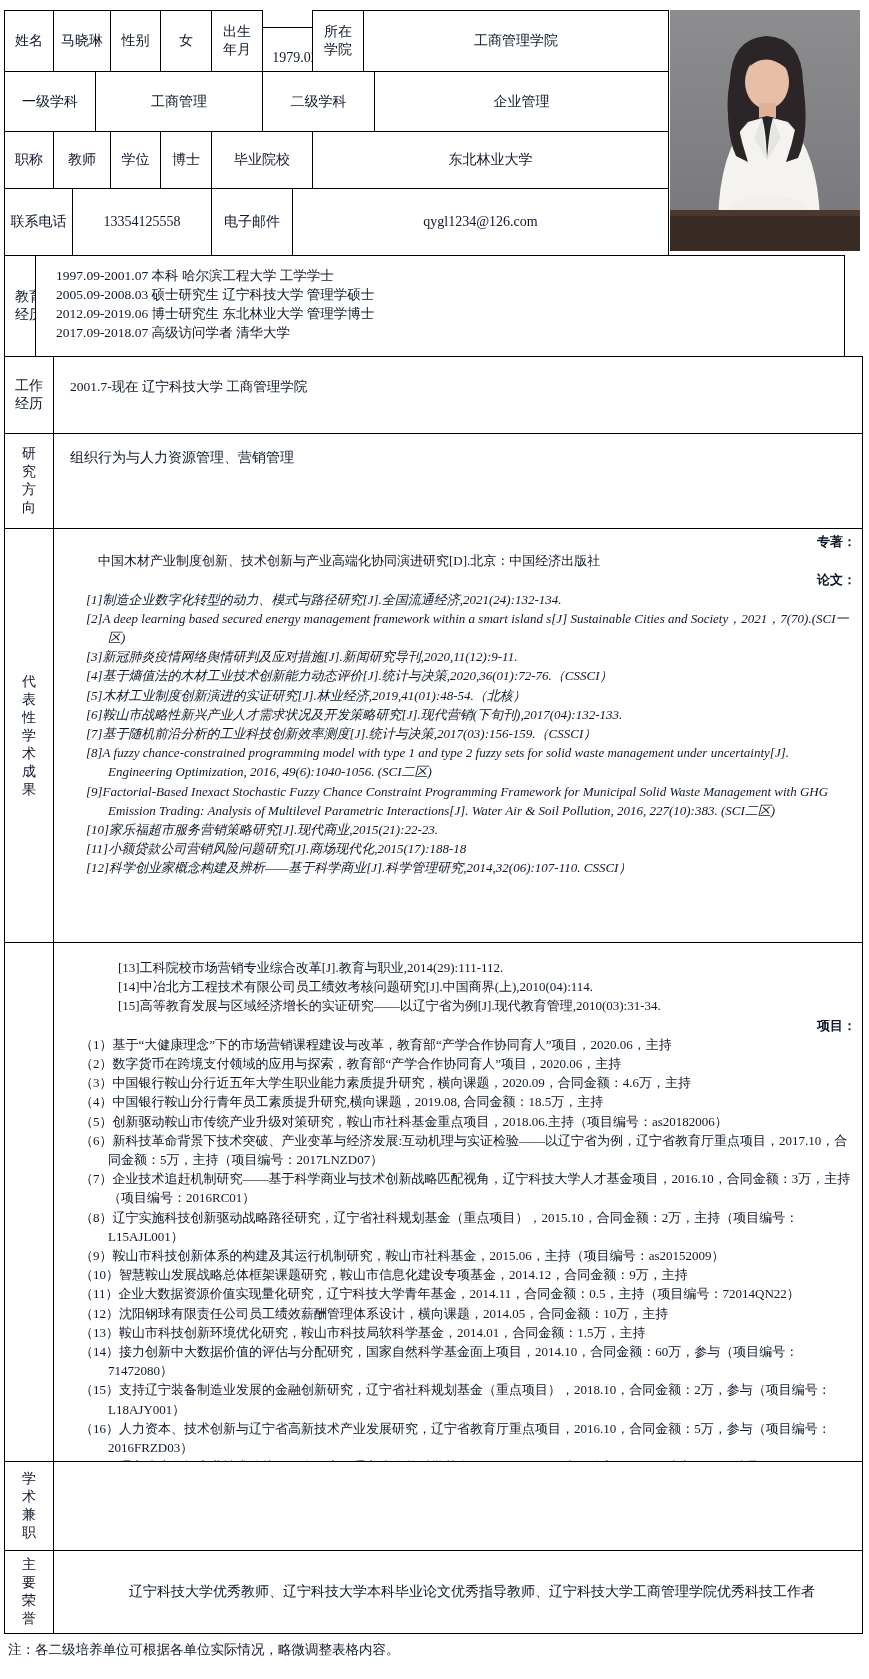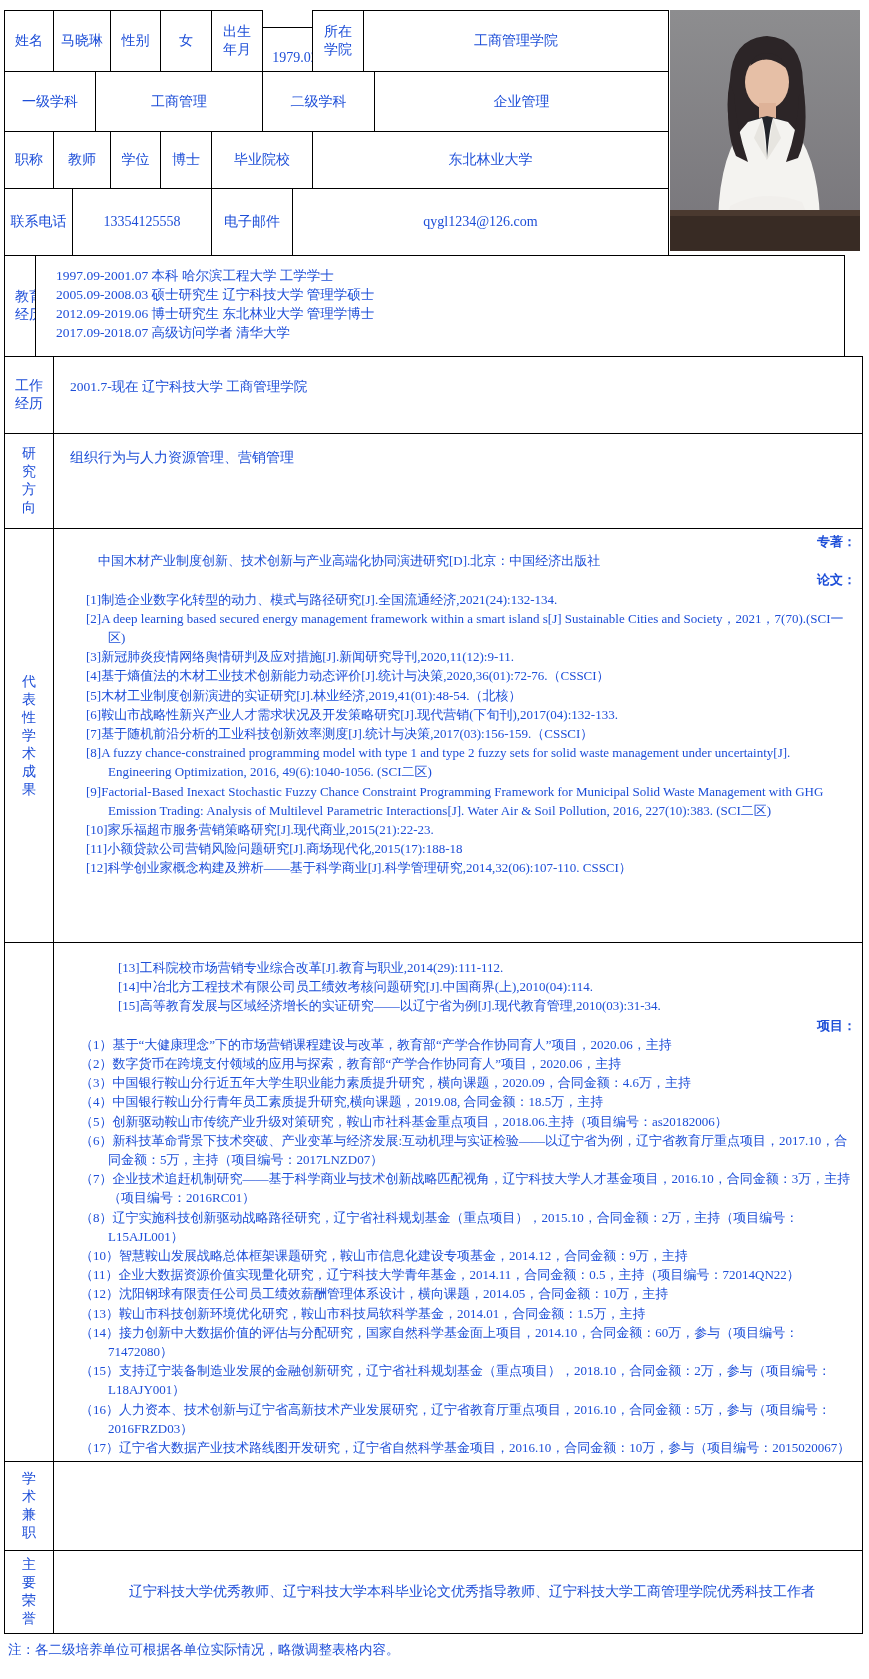--- a/index.html
+++ b/index.html
@@ -1,35 +1,35 @@
 <!DOCTYPE html>
 <html><head>
 <meta charset="utf-8">
 <style>
   html,body { margin:0; padding:0; background:#ffffff; }
   .page {
     position:relative; width:869px; height:1679px; background:#ffffff;
-    font-family:"Liberation Serif","DejaVu Serif",serif; color:#1d4ed8;
+    font-family:"Liberation Serif","DejaVu Serif",serif; color:#0f172a;
   }
   .cell {
     position:absolute; box-sizing:border-box; border:1px solid #000;
     background:#fff; font-size:14px; line-height:18px;
   }
   .ctr { display:flex; align-items:center; justify-content:center; text-align:center; }
   .vlab span { display:inline-block; word-break:break-all; text-align:center; }
   .w1 span { width:16px; }
   .w2 span { width:32px; }
   .content { display:block; text-align:left; }
   .edu-lines { padding:10px 8px 0 20px; font-size:13.5px; line-height:19px; }
   .work-lines { padding:20px 8px 0 16px; font-size:13.5px; line-height:19px; }
   .research-text { padding:15px 8px 0 16px; font-size:14px; }
   .ach { padding:3px 6px 0 4px; font-size:13px; line-height:19.2px; }
   .ach .hdr { font-weight:bold;text-align:right; }
   .mono-line { padding-left:40px; }
-  .pub-list > div { padding-left:50px; text-indent:-22px; }
+  .pub-list > div { padding-left:50px; text-indent:-22px;font-style:italic; }
   .pub-list2 { padding-top:12px; }
   .pub-list2 > div { padding-left:60px; text-indent:0; }
   .proj-list > div { padding-left:50px; text-indent:-28px; }
   .honors-text { padding:0 12px; font-size:14px; line-height:20px; text-indent:2em; text-align:left; }
   .note { position:absolute; left:8px; top:1641px; font-size:13.5px; }
   .photo-box { position:absolute; left:670px; top:10px; width:190px; height:241px; }
   .photo-box svg { display:block; width:100%; height:100%; }
 </style>
 </head>
 <body>
@@ -154,20 +154,21 @@
     <div class="hdr">项目：</div>
     <div class="proj-list">
         <div>（1）基于“大健康理念”下的市场营销课程建设与改革，教育部“产学合作协同育人”项目，2020.06，主持</div>
         <div>（2）数字货币在跨境支付领域的应用与探索，教育部“产学合作协同育人”项目，2020.06，主持</div>
         <div>（3）中国银行鞍山分行近五年大学生职业能力素质提升研究，横向课题，2020.09，合同金额：4.6万，主持</div>
         <div>（4）中国银行鞍山分行青年员工素质提升研究,横向课题，2019.08, 合同金额：18.5万，主持</div>
         <div>（5）创新驱动鞍山市传统产业升级对策研究，鞍山市社科基金重点项目，2018.06.主持（项目编号：as20182006）</div>
         <div>（6）新科技革命背景下技术突破、产业变革与经济发展:互动机理与实证检验——以辽宁省为例，辽宁省教育厅重点项目，2017.10，合同金额：5万，主持（项目编号：2017LNZD07）</div>
         <div>（7）企业技术追赶机制研究——基于科学商业与技术创新战略匹配视角，辽宁科技大学人才基金项目，2016.10，合同金额：3万，主持（项目编号：2016RC01）</div>
         <div>（8）辽宁实施科技创新驱动战略路径研究，辽宁省社科规划基金（重点项目），2015.10，合同金额：2万，主持（项目编号：L15AJL001）</div>
+        <div>（9）鞍山市科技创新体系的构建及其运行机制研究，鞍山市社科基金，2015.06，主持（项目编号：as20152009）</div>
         <div>（10）智慧鞍山发展战略总体框架课题研究，鞍山市信息化建设专项基金，2014.12，合同金额：9万，主持</div>
         <div>（11）企业大数据资源价值实现量化研究，辽宁科技大学青年基金，2014.11，合同金额：0.5，主持（项目编号：72014QN22）</div>
         <div>（12）沈阳钢球有限责任公司员工绩效薪酬管理体系设计，横向课题，2014.05，合同金额：10万，主持</div>
         <div>（13）鞍山市科技创新环境优化研究，鞍山市科技局软科学基金，2014.01，合同金额：1.5万，主持</div>
         <div>（14）接力创新中大数据价值的评估与分配研究，国家自然科学基金面上项目，2014.10，合同金额：60万，参与（项目编号：71472080）</div>
         <div>（15）支持辽宁装备制造业发展的金融创新研究，辽宁省社科规划基金（重点项目），2018.10，合同金额：2万，参与（项目编号：L18AJY001）</div>
         <div>（16）人力资本、技术创新与辽宁省高新技术产业发展研究，辽宁省教育厅重点项目，2016.10，合同金额：5万，参与（项目编号：2016FRZD03）</div>
         <div>（17）辽宁省大数据产业技术路线图开发研究，辽宁省自然科学基金项目，2016.10，合同金额：10万，参与（项目编号：2015020067）</div>
       </div>
   </div>

